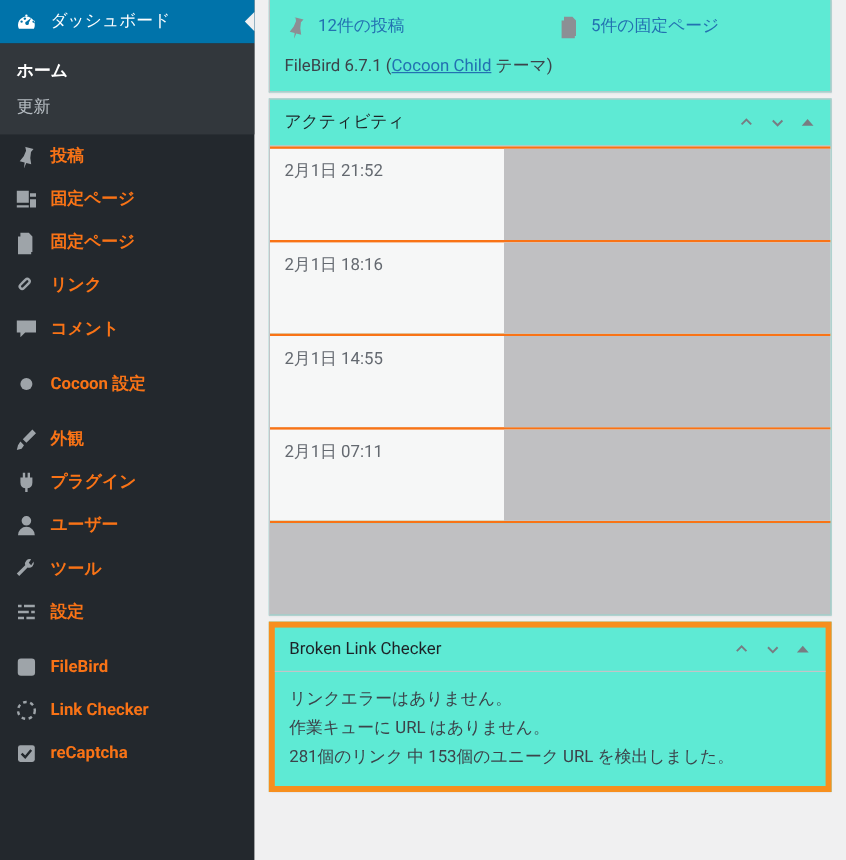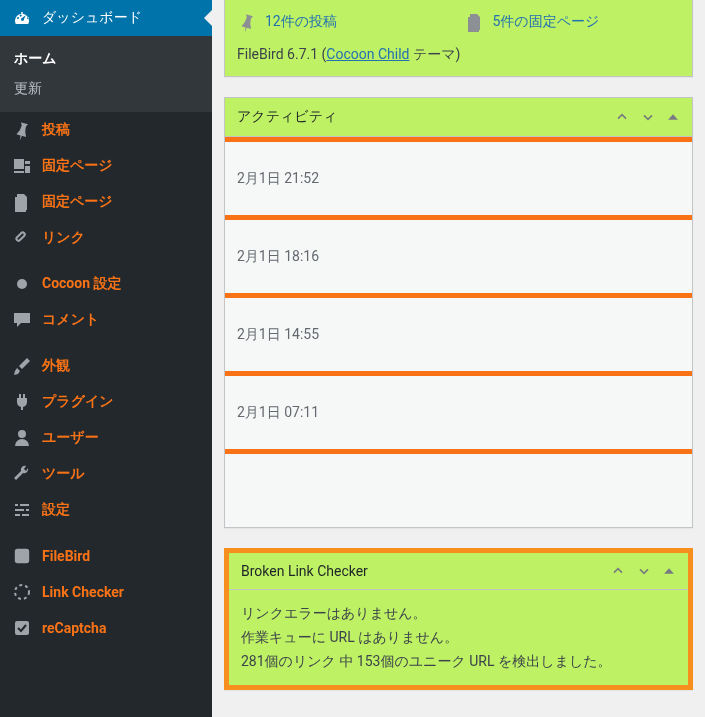--- a/index.html
+++ b/index.html
@@ -64,24 +64,24 @@
       cursor: pointer;
     }
     .submenu-item.current { font-weight: 600; }
     .submenu-item:not(.current) { color: rgba(240,246,252,.7); }
     .main {
       flex: 1;
       padding: 0 12px;
       overflow: hidden;
     }
     .widget {
-      background: #bef264;
+      background: #5eead4;
       border: 1px solid #c3c4c7;
       box-shadow: 0 1px 1px rgba(0,0,0,.04);
-      margin-bottom: 20px;
+      margin-bottom: 5px;
     }
     .widget-ataglance { margin-top: 0; border-top: 0; }
     .widget-inside { padding: 12px; }
     .glance-row { display: flex; gap: 12px; }
     .glance-item {
       display: flex;
       align-items: center;
       color: #646970;
       font-size: 14px;
       flex: 1;
@@ -104,22 +104,21 @@
       font-weight: 400;
       font-size: 14px;
       color: #1d2327;
       padding: 10px 12px 8px;
     }
     .activity-list { }
     .activity-row {
       display: flex;
       min-height: 78px;
       background: #f6f7f7;
-      border-top: 5px solid #f97316;
-      align-items: center;
+      border-top: 2px solid #f97316;
     }
     .activity-time {
       width: 195px;
       padding: 10px 12px;
       color: #646970;
       font-size: 14px;
     }
     .activity-thumb {
       flex: 1;
       background: #c0c0c2;
@@ -172,35 +171,35 @@
     <span>固定ページ</span>
   </div>
   <div class="sidebar-item">
     <span class="sidebar-icon">
         <svg width="20" height="20" viewBox="0 0 20 20">
           <path d="M7 11a3 3 0 0 1 0-6h3v2H7a1 1 0 0 0 0 2h3v2zm6-6a3 3 0 0 1 0 6h-3V9h3a1 1 0 0 0 0-2h-3V5zM6 9h8v2H6z" fill="currentColor" transform="rotate(-45 10 10)"></path>
         </svg>
       </span>
     <span>リンク</span>
   </div>
+  <div class="sidebar-item">
+    <span class="sidebar-icon">
+        <svg width="20" height="20" viewBox="0 0 20 20">
+          <path d="M2 3h16v10H9l-4 4v-4H2z" fill="currentColor"></path>
+        </svg>
+      </span>
+    <span>コメント</span>
+  </div>
   <div class="sidebar-item" style="margin-top:10px">
     <span class="sidebar-icon">
         <svg width="20" height="20" viewBox="0 0 20 20">
           <circle cx="10" cy="10" r="5" fill="currentColor"></circle>
         </svg>
       </span>
     <span>Cocoon 設定</span>
-  </div>
-  <div class="sidebar-item">
-    <span class="sidebar-icon">
-        <svg width="20" height="20" viewBox="0 0 20 20">
-          <path d="M2 3h16v10H9l-4 4v-4H2z" fill="currentColor"></path>
-        </svg>
-      </span>
-    <span>コメント</span>
   </div>
   <div class="sidebar-item" style="margin-top:10px">
     <span class="sidebar-icon">
         <svg width="20" height="20" viewBox="0 0 20 20">
           <path d="M15 2l3 3-8 8-3-3zM5 12l3 3-2 3-4 1 1-4z" fill="currentColor"></path>
         </svg>
       </span>
     <span>外観</span>
   </div>
   <div class="sidebar-item">

